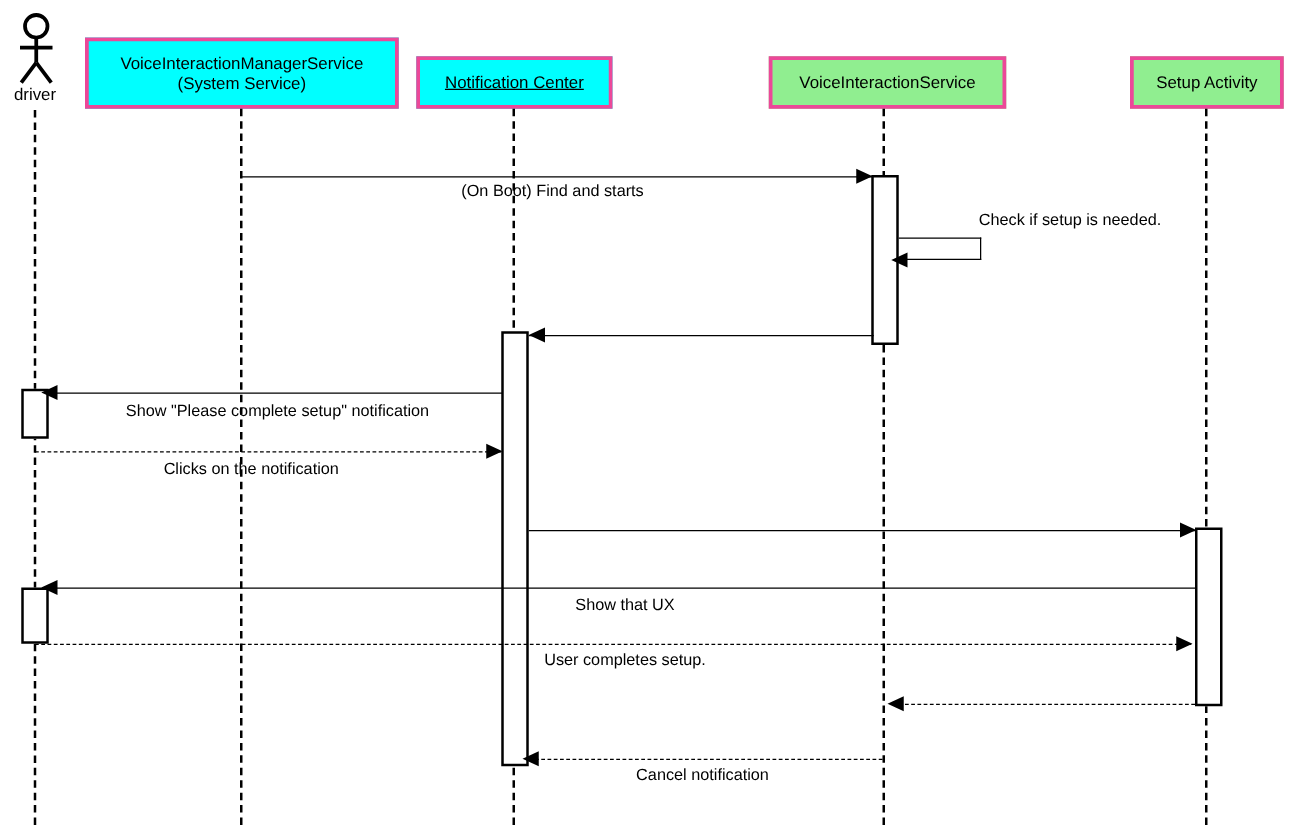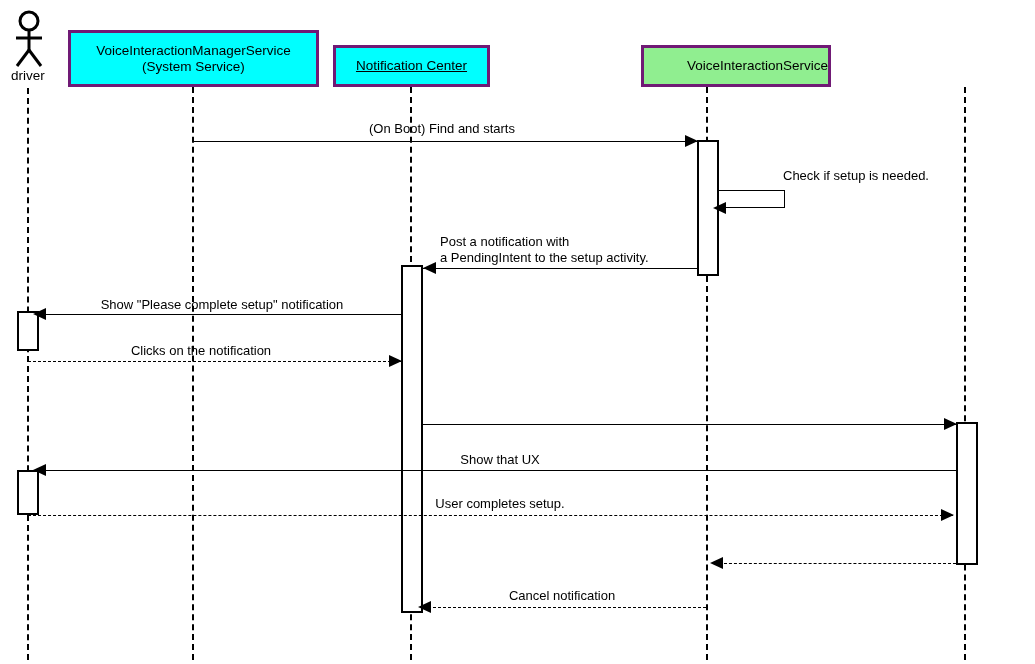--- a/index.html
+++ b/index.html
@@ -1,21 +1,21 @@
 <!DOCTYPE html>
 <html><head>
 <meta charset="utf-8">
 <style>
   html,body{margin:0;padding:0;background:#ffffff;}
   body{font-family:"Liberation Sans",sans-serif;}
   #diagram{position:relative;width:1035px;height:664px;background:#ffffff;overflow:hidden;}
 
   .lifeline-box{
     position:absolute;
-    border:3px solid #701a75;
+    border:3px solid #ec4899;
     box-sizing:border-box;
     display:flex;
     align-items:center;
     justify-content:center;
     text-align:center;
     font-size:13.5px;
     line-height:16px;
     color:#000;
     white-space:pre-line;
   }
@@ -62,21 +62,21 @@
     border-bottom:6px solid transparent;
     border-right:13px solid #000;
   }
   .msg-label{
     position:absolute;
     font-size:13px;
     line-height:16px;
     color:#000;
     white-space:pre-line;
   }
-  .msg-label.center{text-align:left;transform:translateX(-50%);}
+  .msg-label.center{text-align:left;transform:translateX(-50%);margin-top:24px;}
   .msg-label.left{text-align:left;}
   .self-seg{
     position:absolute;
     border-top:1.6px solid #000;
     border-right:1.6px solid #000;
     border-bottom:1.6px solid #000;
     box-sizing:border-box;
     background:transparent;
   }
 </style>
@@ -101,43 +101,44 @@
     <span>VoiceInteractionManagerService
 (System Service)</span>
   </div>
   <div class="lifeline-line" style="left:192px;top:87px;height:573px;"></div>
 
   <div class="lifeline-box" style="left:333px;top:45px;width:157px;height:42px;background:#00FFFF;text-decoration:underline;">
     <span>Notification Center</span>
   </div>
   <div class="lifeline-line" style="left:410px;top:87px;height:573px;"></div>
 
-  <div class="lifeline-box" style="left:641px;top:45px;width:190px;height:42px;background:#90EE90;justify-content:flex-end;">
+  <div class="lifeline-box" style="left:615px;top:45px;width:190px;height:42px;background:#90EE90;">
     <span>VoiceInteractionService</span>
   </div>
   <div class="lifeline-line" style="left:706px;top:87px;height:573px;"></div>
 
+  <div class="lifeline-box" style="left:904px;top:45px;width:123px;height:42px;background:#90EE90;">
+    <span>Setup Activity</span>
+  </div>
   <div class="lifeline-line" style="left:964px;top:87px;height:573px;"></div>
 
   <div class="activation" style="left:697px;top:140px;width:22px;height:136px;"></div>
   <div class="activation" style="left:401px;top:265px;width:22px;height:348px;"></div>
   <div class="activation" style="left:17px;top:311px;width:22px;height:40px;"></div>
   <div class="activation" style="left:956px;top:422px;width:22px;height:143px;"></div>
   <div class="activation" style="left:17px;top:470px;width:22px;height:45px;"></div>
 
   <div class="msg-label center" style="left:442px;top:121px;">(On Boot) Find and starts</div>
   <div class="msg-line" style="left:192px;top:141px;width:506px;"></div>
   <div class="arrow-head arrow-right" style="left:685px;top:135px;"></div>
 
   <div class="msg-label left" style="left:735px;top:168px;margin-left:48px;">Check if setup is needed.</div>
   <div class="self-seg" style="left:719px;top:190px;width:66px;height:18px;"></div>
   <div class="arrow-head arrow-left" style="left:713px;top:202px;"></div>
 
-  <div class="msg-label left" style="left:440px;top:234px;">Post a notification with
-a PendingIntent to the setup activity.</div>
   <div class="msg-line" style="left:423px;top:268px;width:276px;"></div>
   <div class="arrow-head arrow-left" style="left:423px;top:262px;"></div>
 
   <div class="msg-label center" style="left:222px;top:297px;">Show "Please complete setup" notification</div>
   <div class="msg-line" style="left:39px;top:314px;width:363px;"></div>
   <div class="arrow-head arrow-left" style="left:33px;top:308px;"></div>
 
   <div class="msg-label center" style="left:201px;top:343px;">Clicks on the notification</div>
   <div class="msg-line dashed" style="left:28px;top:361px;width:373px;"></div>
   <div class="arrow-head arrow-right" style="left:389px;top:355px;"></div>

